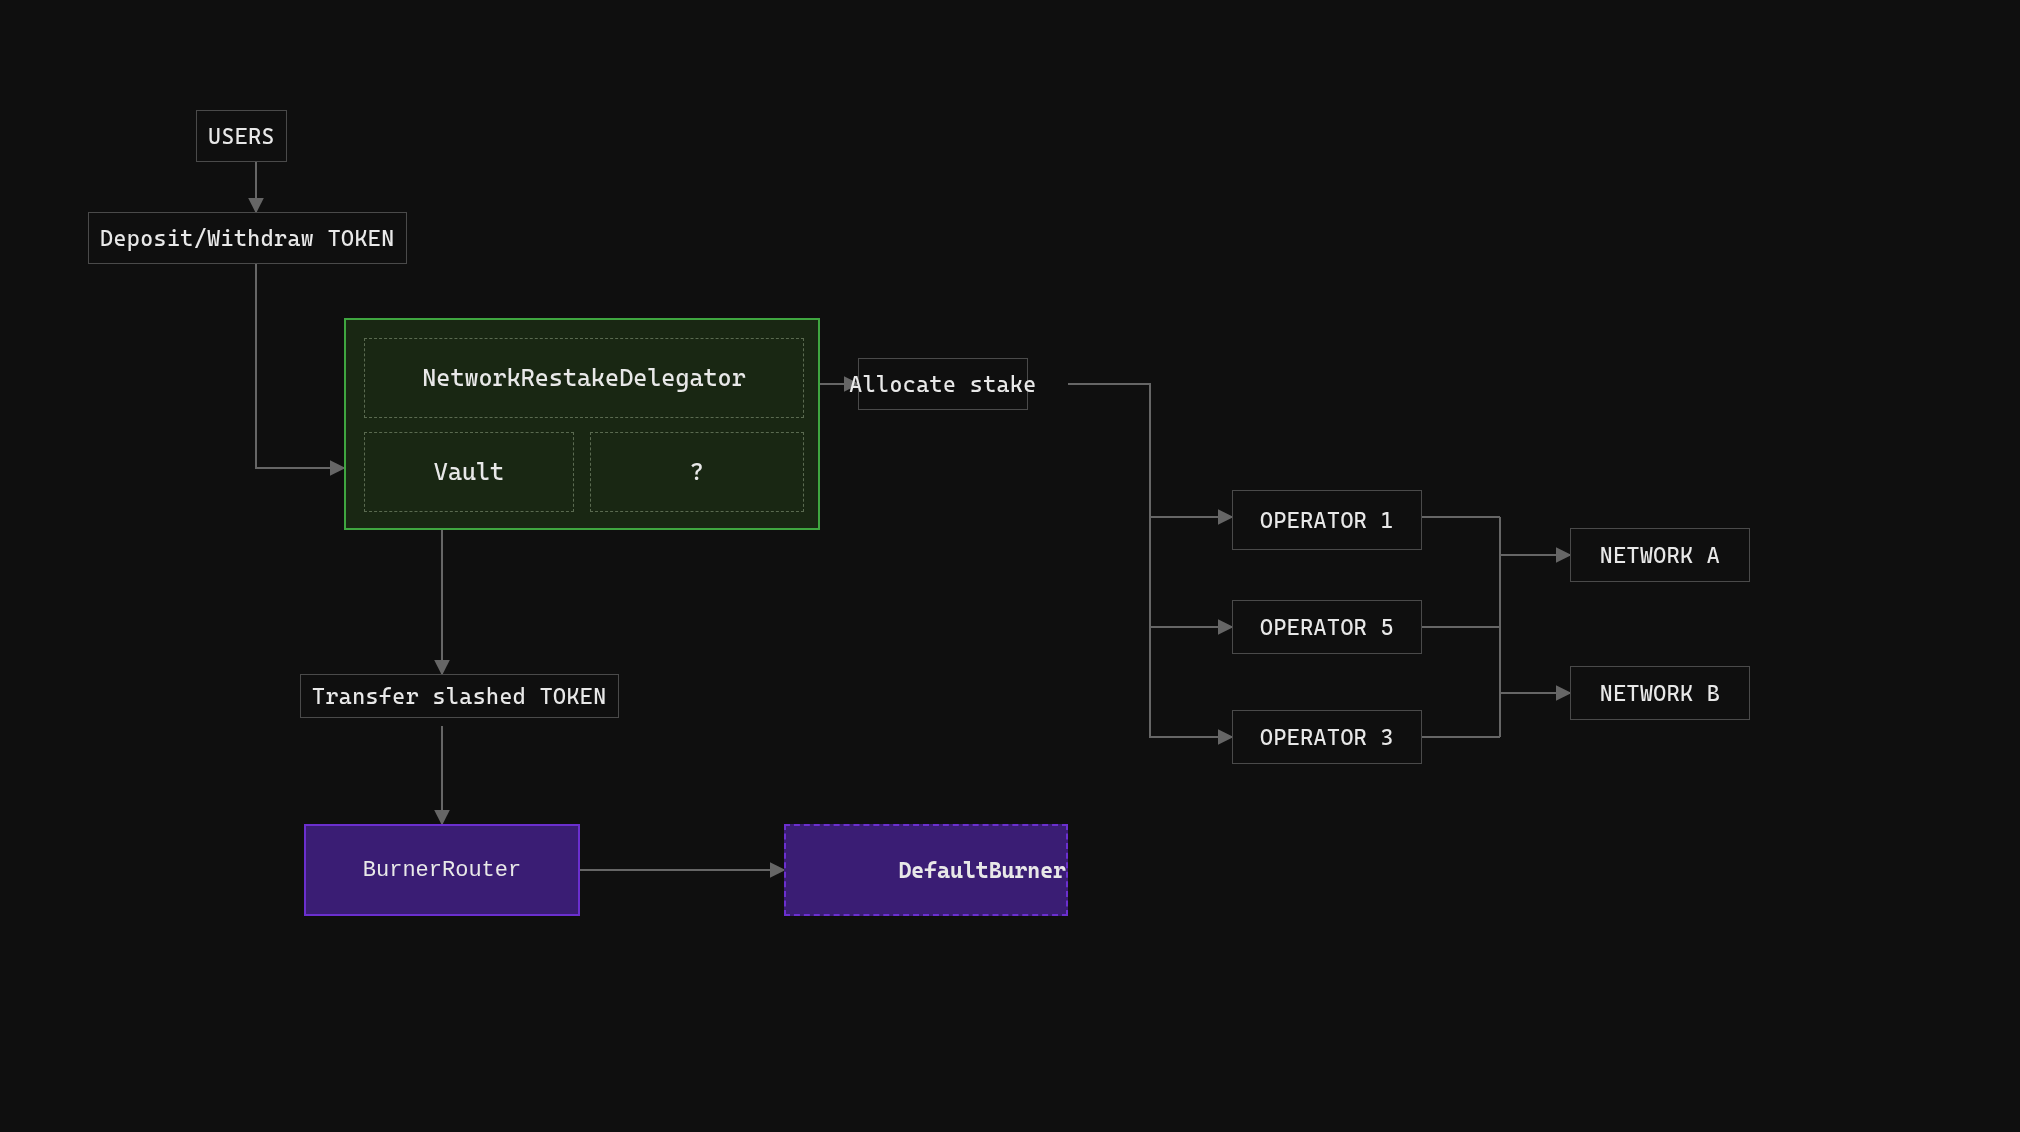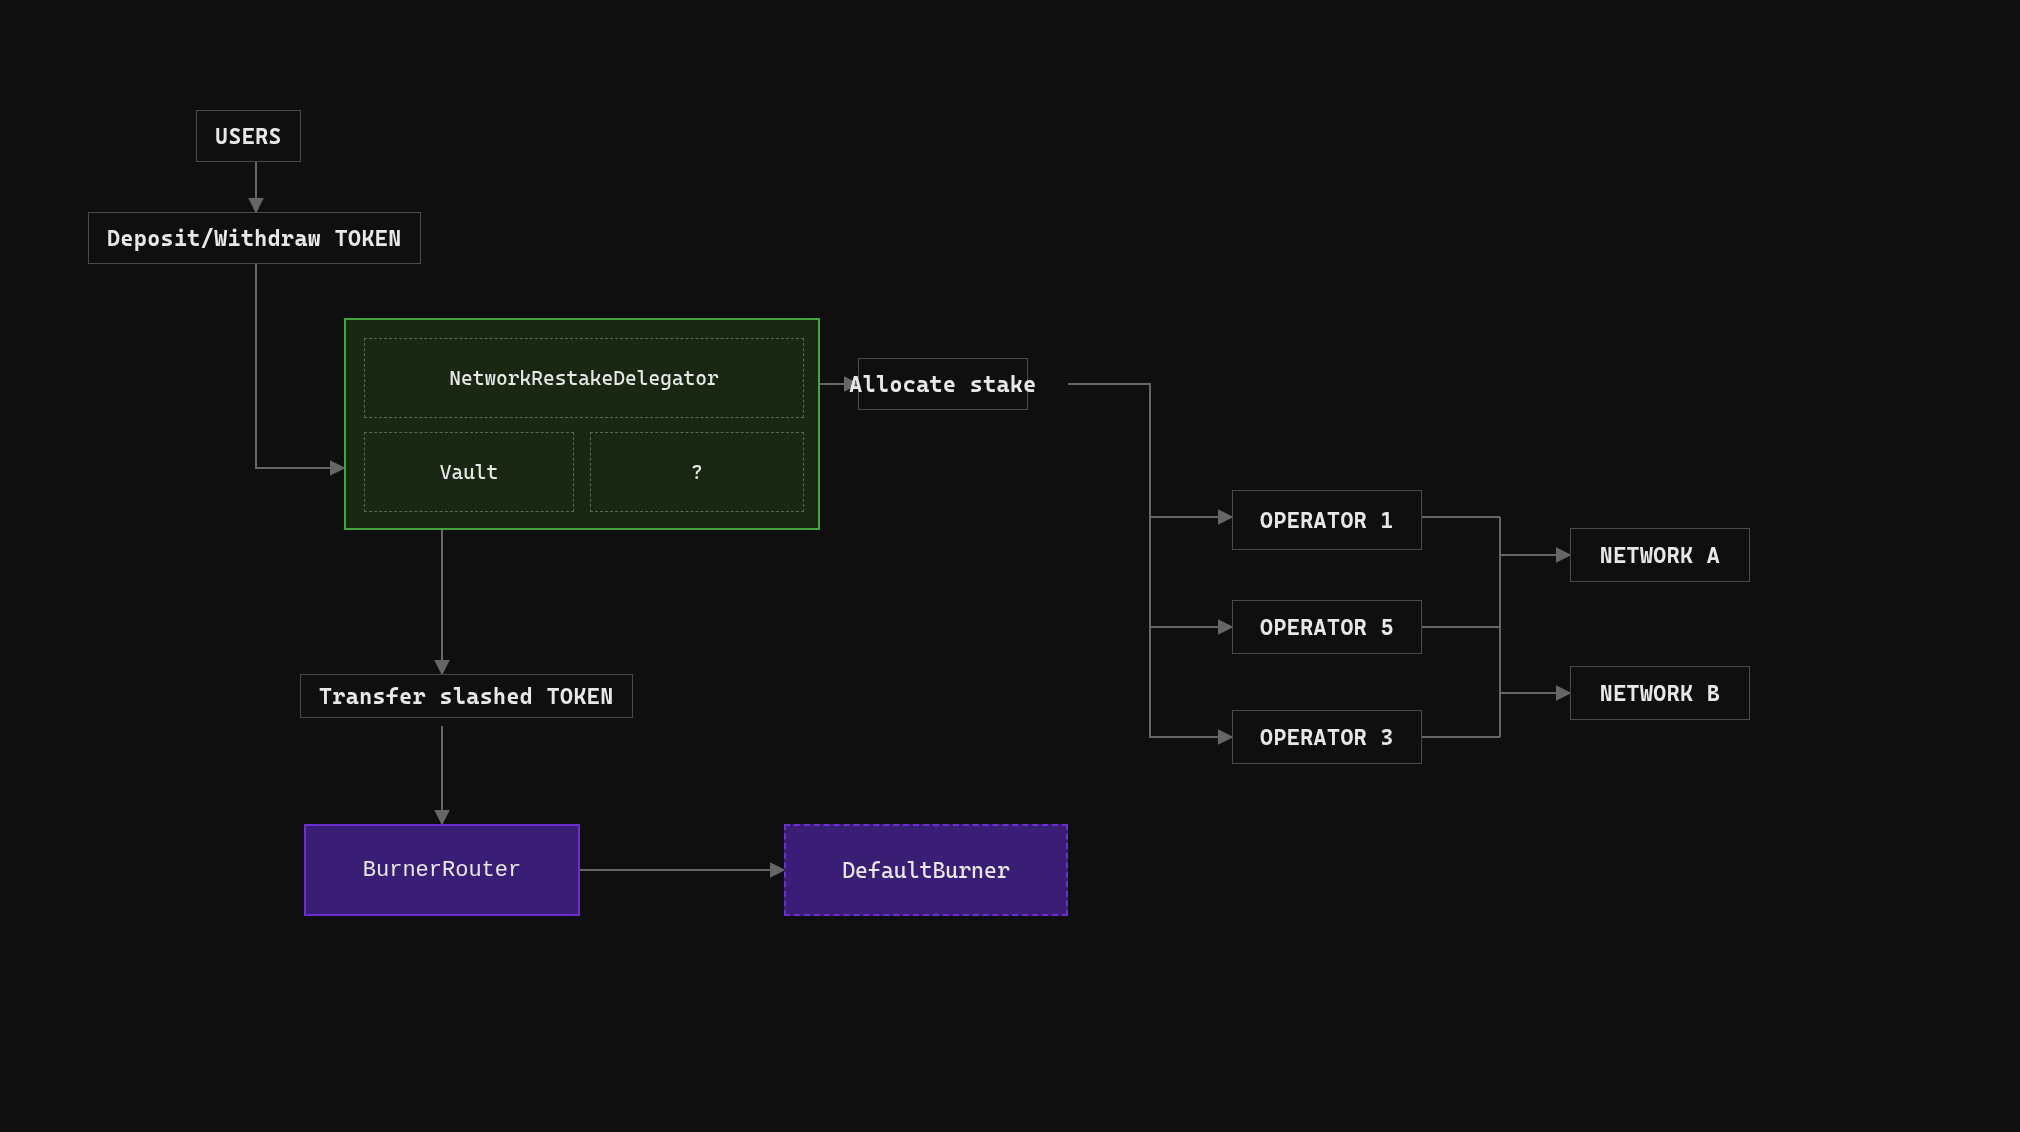--- a/index.html
+++ b/index.html
@@ -15,41 +15,40 @@
     position: relative;
     width: 2020px;
     height: 1132px;
   }
   .box {
     position: absolute;
     display: flex;
     align-items: center;
     justify-content: center;
     border: 1px solid #4a4a4a;
-    padding: 0 18px;
+    padding: 0 11px;
     font-size: 22px;
     letter-spacing: 0.5px;
     white-space: nowrap;
     box-sizing: border-box;
     background: #0f0f0f;
-    font-weight: bold;
   }
   .green-container {
     position: absolute;
     border: 2px solid #3fa640;
     background: rgba(34, 60, 24, 0.55);
     box-sizing: border-box;
   }
   .green-inner {
     position: absolute;
     border: 1px dashed #5a6a50;
     display: flex;
     align-items: center;
     justify-content: center;
-    font-size: 20px;
+    font-size: 24px;
     box-sizing: border-box;
     color: #e8e8e8;
     background: transparent;
   }
   .purple-solid {
     position: absolute;
     border: 2px solid #6b2fcf;
     background: #3a1d74;
     display: flex;
     align-items: center;
@@ -57,23 +56,24 @@
     font-size: 22px;
     box-sizing: border-box;
     font-family: Liberation Mono, monospace;
   }
   .purple-dashed {
     position: absolute;
     border: 2px dashed #6b2fcf;
     background: #3a1d74;
     display: flex;
     align-items: center;
-    justify-content: center;
+    justify-content: flex-end;
     font-size: 22px;
     box-sizing: border-box;
+    font-weight: bold;
   }
   svg.wires {
     position: absolute;
     left: 0; top: 0;
     width: 2020px;
     height: 1132px;
     pointer-events: none;
   }
 </style>
 </head>

